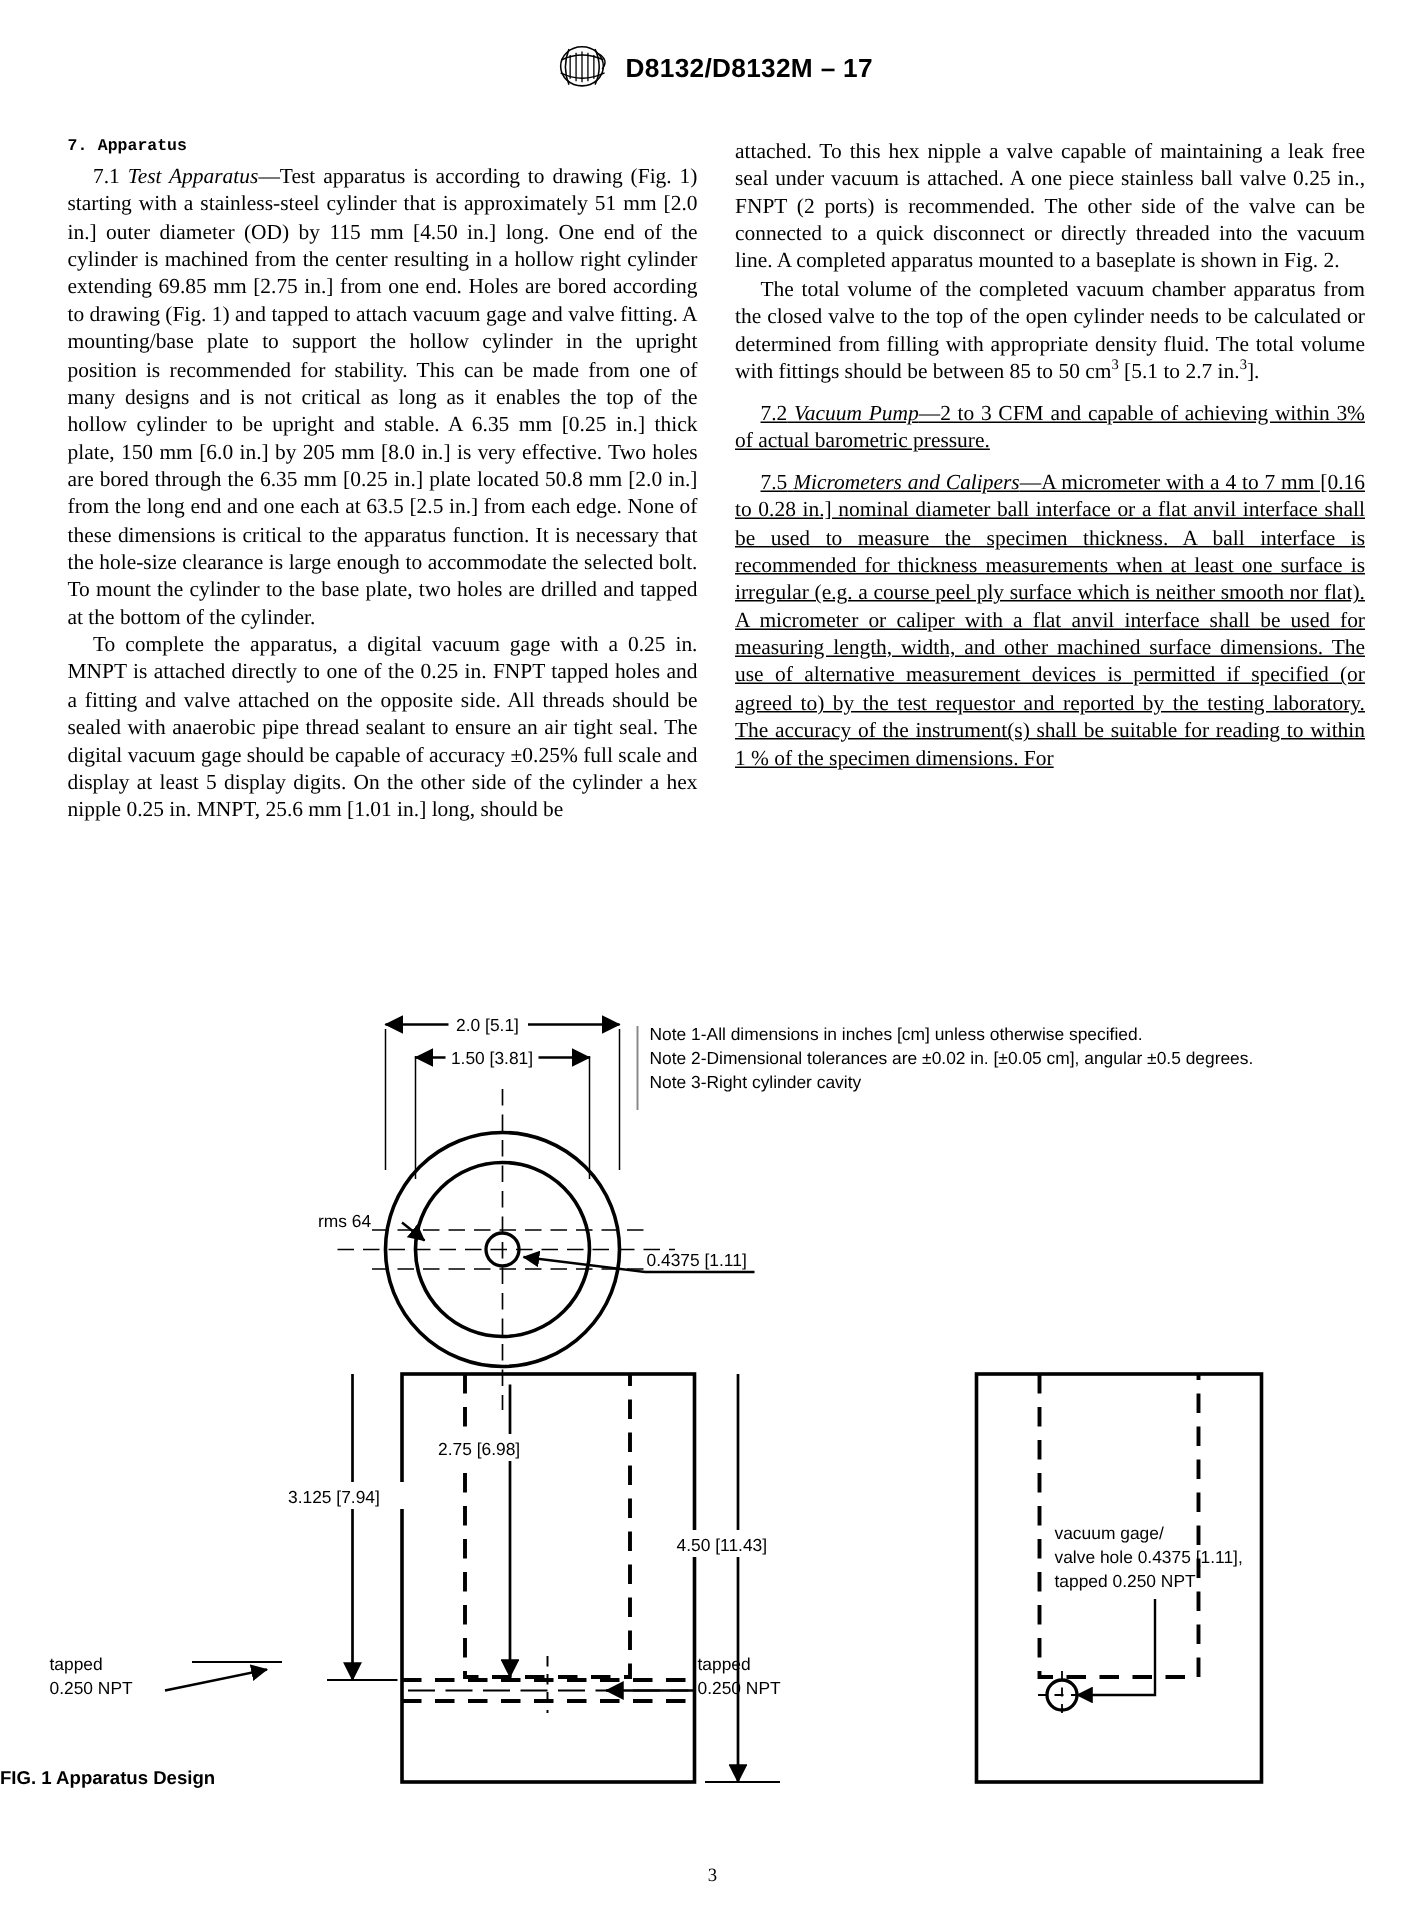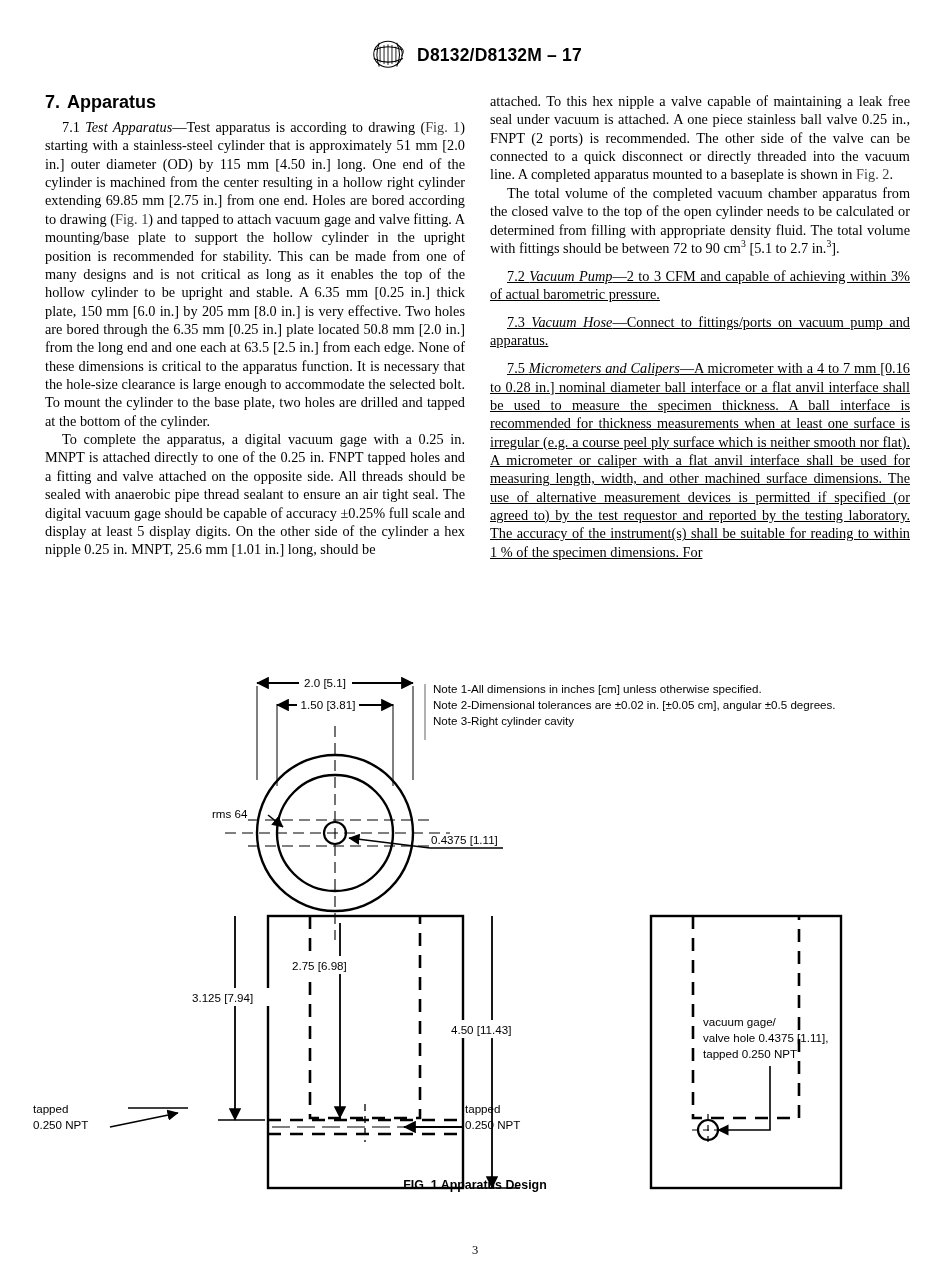--- a/index.html
+++ b/index.html
@@ -5,56 +5,56 @@
   html,body{margin:0;padding:0;}
   body{
     width:950px;height:1272px;background:#fff;
     font-family:"Liberation Serif",serif;color:#000;
     position:relative;overflow:hidden;
   }
   .page{position:relative;width:950px;height:1272px;}
 
   
   .header{
-    position:absolute;top:38px;left:0;width:950px;
+    position:absolute;top:28px;left:0;width:950px;
     display:flex;align-items:center;justify-content:center;gap:9px;
   }
   .astm-logo{width:40px;height:34px;display:block;}
   .designation{
     font-family:"Liberation Sans",sans-serif;
     font-size:17.5px;font-weight:bold;letter-spacing:.2px;
   }
 
   
   .columns{
     position:absolute;top:92px;left:45px;width:865px;
     display:flex;gap:25px;
   }
   .col{width:420px;}
   .sec-head{
-    font-size:18px;font-weight:bold;margin:0 0 5px 0;
-    font-family:Liberation Sans, sans-serif;
+    font-size:11px;font-weight:bold;margin:0 0 5px 0;
+    font-family:Liberation Mono, monospace;
   }
   .sec-head .num{margin-right:7px;}
   p.body{
     margin:0;font-size:14.3px;line-height:1.285;
     text-align:justify;text-justify:inter-word;
     hyphens:none;
   }
   p.body.indent{text-indent:17px;}
   p.sub{margin:0;padding-top:9.5px;text-decoration:underline;}
   .it{font-style:italic;}
-  .red{color:#404040;}
+  .red{color:#000000;}
   sup{font-size:.68em;vertical-align:super;line-height:0;}
 
   
   .figure{position:absolute;top:668px;left:0;width:766px;height:560px;}
   .figure svg{display:block;}
   .fig-caption{
-    position:absolute;top:1178px;left:0;width:950px;text-align:center;
+    position:absolute;top:1178px;left:0;width:950px;text-align:left;
     font-family:"Liberation Sans",sans-serif;font-size:12.4px;font-weight:bold;
   }
   .page-num{
     position:absolute;top:1243px;left:0;width:950px;text-align:center;
     font-size:12.5px;
   }
 </style>
 </head>
 <body>
 
@@ -89,25 +89,24 @@
       </div>
 
       <p class="body indent"><span>7.1</span> <span class="it">Test Apparatus</span><span>—Test apparatus is according to drawing (</span><span class="red">Fig. 1</span><span>) starting with a stainless-steel cylinder that is approximately 51 mm [2.0 in.] outer diameter (OD) by 115 mm [4.50 in.] long. One end of the cylinder is machined from the center resulting in a hollow right cylinder extending 69.85 mm [2.75 in.] from one end. Holes are bored according to drawing (</span><span class="red">Fig. 1</span><span>) and tapped to attach vacuum gage and valve fitting. A mounting/base plate to support the hollow cylinder in the upright position is recommended for stability. This can be made from one of many designs and is not critical as long as it enables the top of the hollow cylinder to be upright and stable. A 6.35 mm [0.25 in.] thick plate, 150 mm [6.0 in.] by 205 mm [8.0 in.] is very effective. Two holes are bored through the 6.35 mm [0.25 in.] plate located 50.8 mm [2.0 in.] from the long end and one each at 63.5 [2.5 in.] from each edge. None of these dimensions is critical to the apparatus function. It is necessary that the hole-size clearance is large enough to accommodate the selected bolt. To mount the cylinder to the base plate, two holes are drilled and tapped at the bottom of the cylinder.</span></p>
 
       <p class="body indent">To complete the apparatus, a digital vacuum gage with a 0.25 in. MNPT is attached directly to one of the 0.25 in. FNPT tapped holes and a fitting and valve attached on the opposite side. All threads should be sealed with anaerobic pipe thread sealant to ensure an air tight seal. The digital vacuum gage should be capable of accuracy ±0.25% full scale and display at least 5 display digits. On the other side of the cylinder a hex nipple 0.25 in. MNPT, 25.6 mm [1.01 in.] long, should be</p>
     </div>
 
     <div class="col">
       <p class="body"><span>attached. To this hex nipple a valve capable of maintaining a leak free seal under vacuum is attached. A one piece stainless ball valve 0.25 in., FNPT (2 ports) is recommended. The other side of the valve can be connected to a quick disconnect or directly threaded into the vacuum line. A completed apparatus mounted to a baseplate is shown in </span><span class="red">Fig. 2</span><span>.</span></p>
 
-      <p class="body indent"><span>The total volume of the completed vacuum chamber apparatus from the closed valve to the top of the open cylinder needs to be calculated or determined from filling with appropriate density fluid. The total volume with fittings should be between 72 to 90 cm</span><sup>3</sup><span> [5.1 to 2.7 in.</span><sup>3</sup><span>].</span></p>
+      <p class="body indent"><span>The total volume of the completed vacuum chamber apparatus from the closed valve to the top of the open cylinder needs to be calculated or determined from filling with appropriate density fluid. The total volume with fittings should be between 85 to 50 cm</span><sup>3</sup><span> [5.1 to 2.7 in.</span><sup>3</sup><span>].</span></p>
 
       <p class="body indent sub"><span>7.2</span> <span class="it">Vacuum Pump</span><span>—2 to 3 CFM and capable of achieving within 3% of actual barometric pressure.</span></p>
 
-      <p class="body indent sub"><span>7.3</span> <span class="it">Vacuum Hose</span><span>—Connect to fittings/ports on vacuum pump and apparatus.</span></p>
 
 
       <p class="body indent sub"><span>7.5</span> <span class="it">Micrometers and Calipers</span><span>—A micrometer with a 4 to 7 mm [0.16 to 0.28 in.] nominal diameter ball interface or a flat anvil interface shall be used to measure the specimen thickness. A ball interface is recommended for thickness measurements when at least one surface is irregular (e.g. a course peel ply surface which is neither smooth nor flat). A micrometer or caliper with a flat anvil interface shall be used for measuring length, width, and other machined surface dimensions. The use of alternative measurement devices is permitted if specified (or agreed to) by the test requestor and reported by the testing laboratory. The accuracy of the instrument(s) shall be suitable for reading to within 1 % of the specimen dimensions. For</span></p>
     </div>
   </div>
 
   <div class="figure">
     <svg width="950" height="560" viewBox="0 0 950 560">
       <defs>
         <marker id="arrEnd" viewBox="0 0 10 10" refX="9.4" refY="5" markerWidth="7" markerHeight="7" orient="auto-start-reverse">

